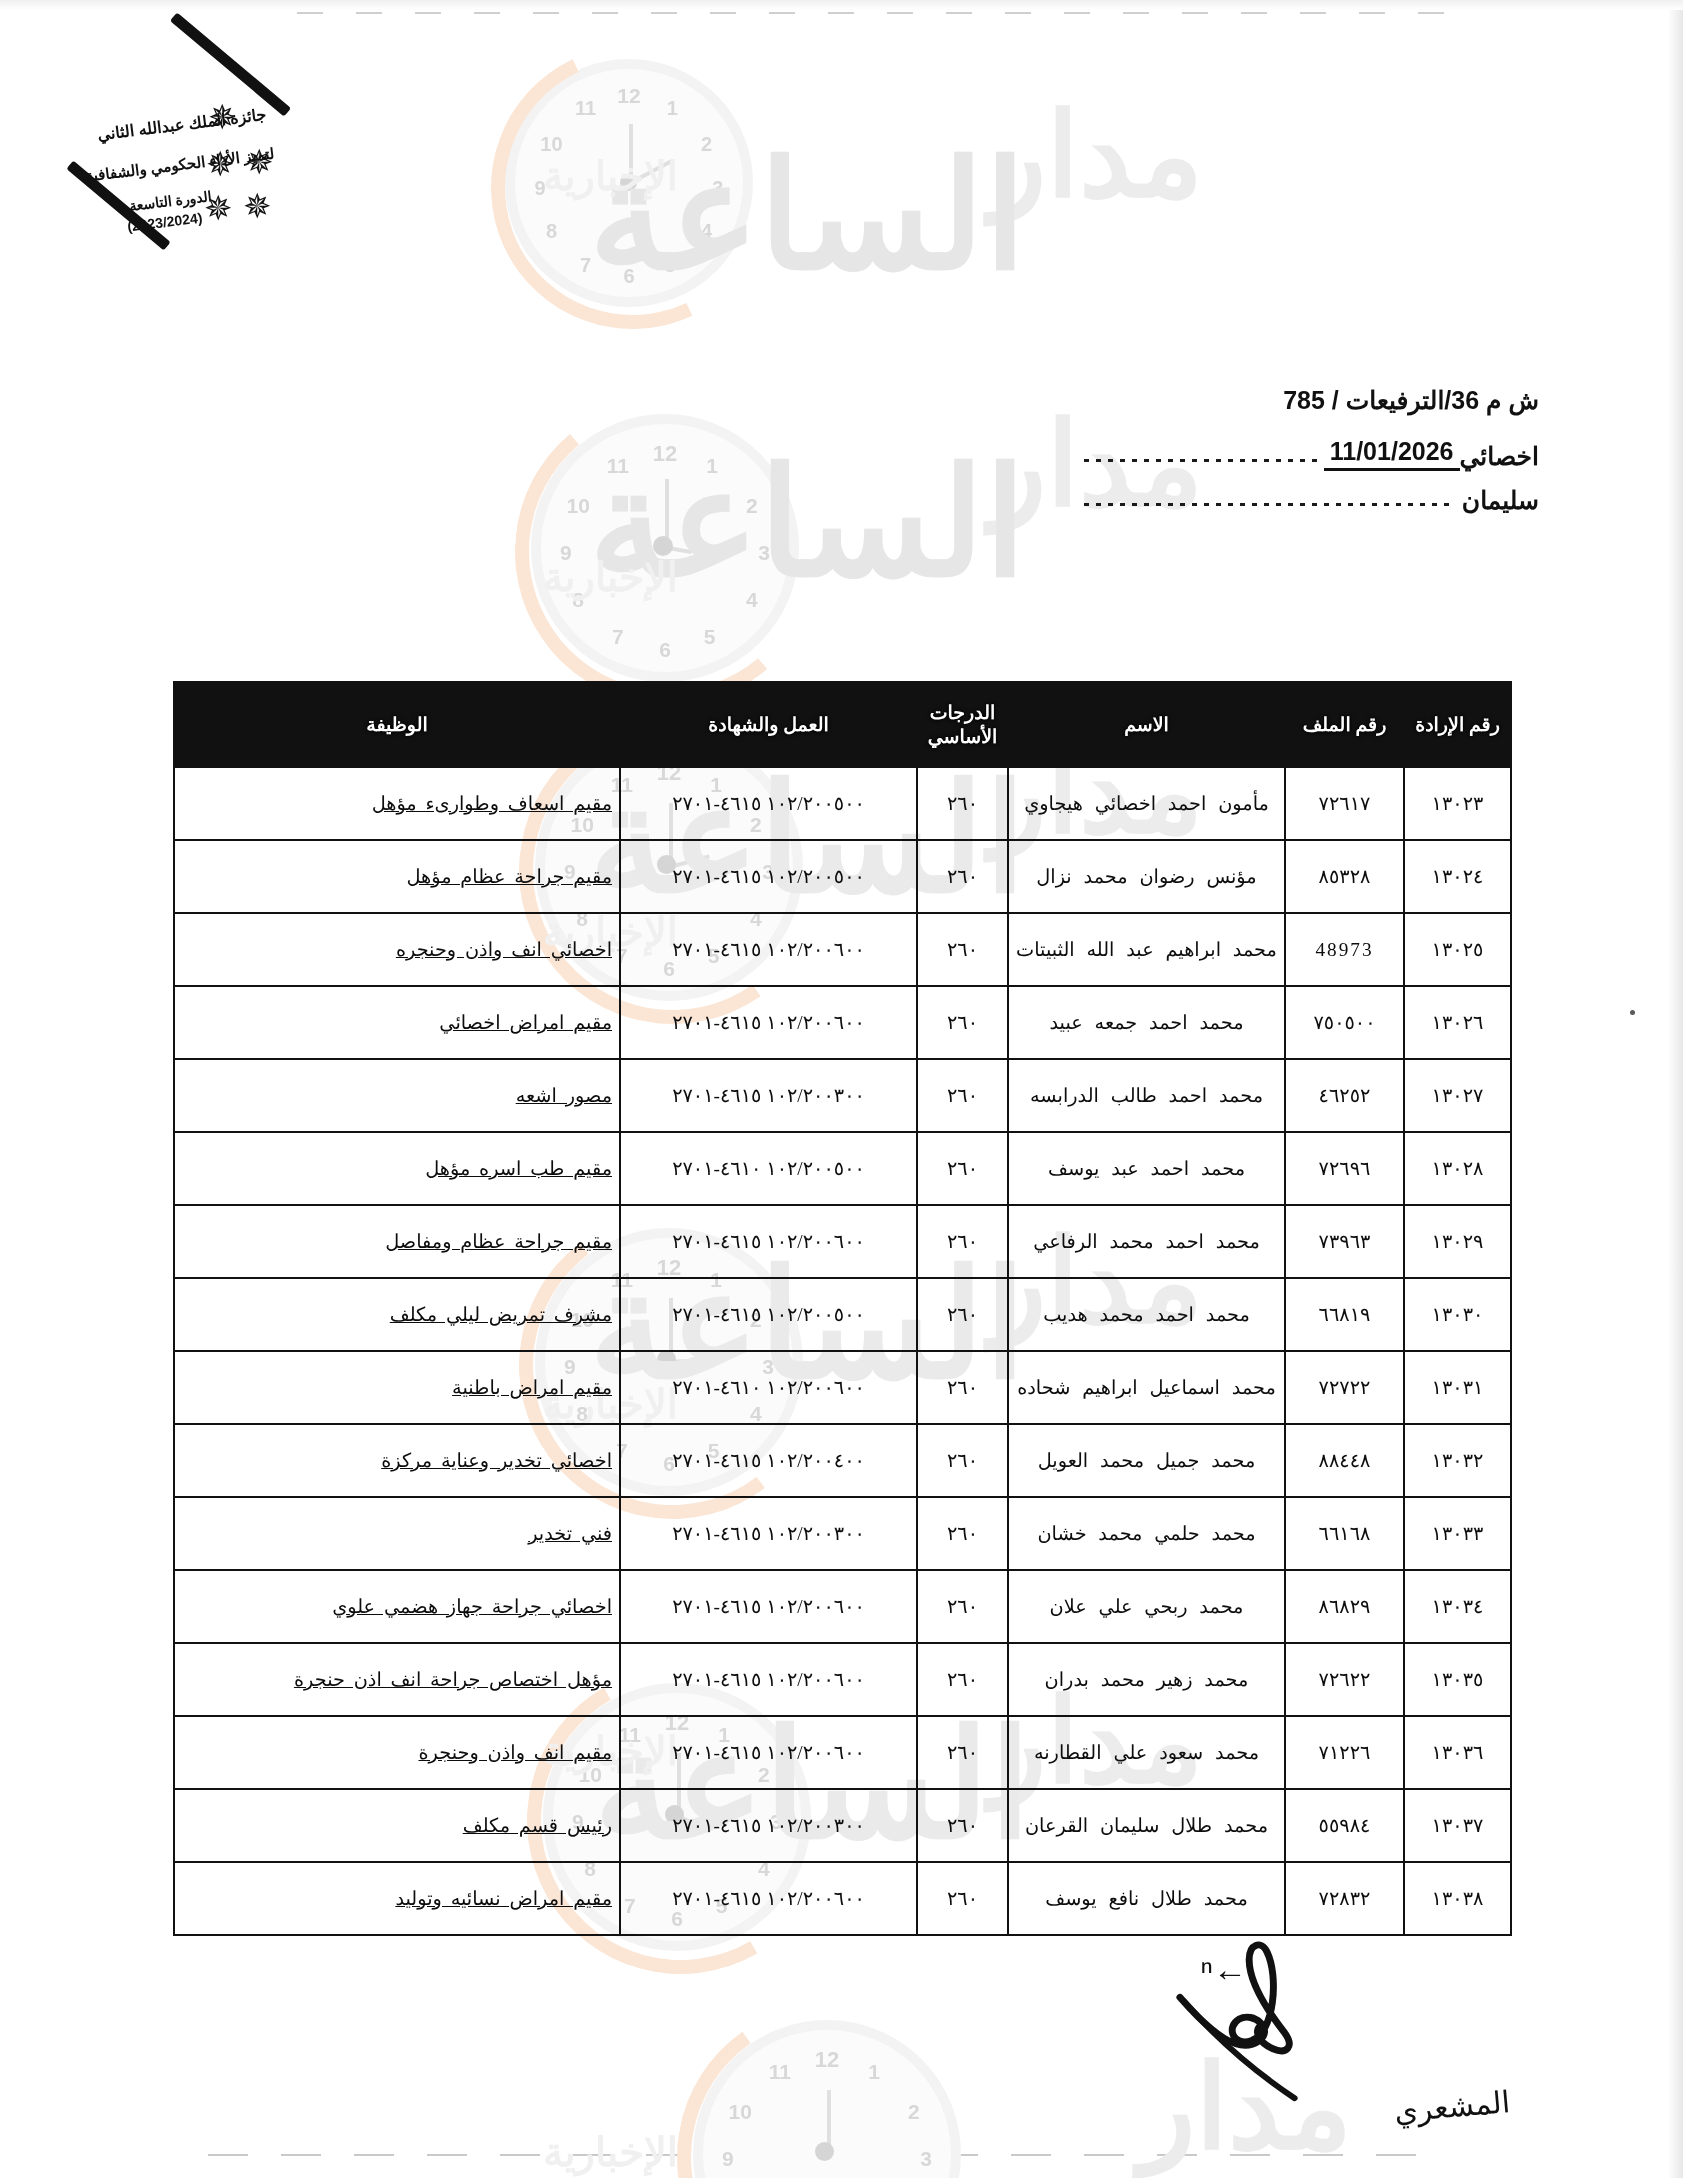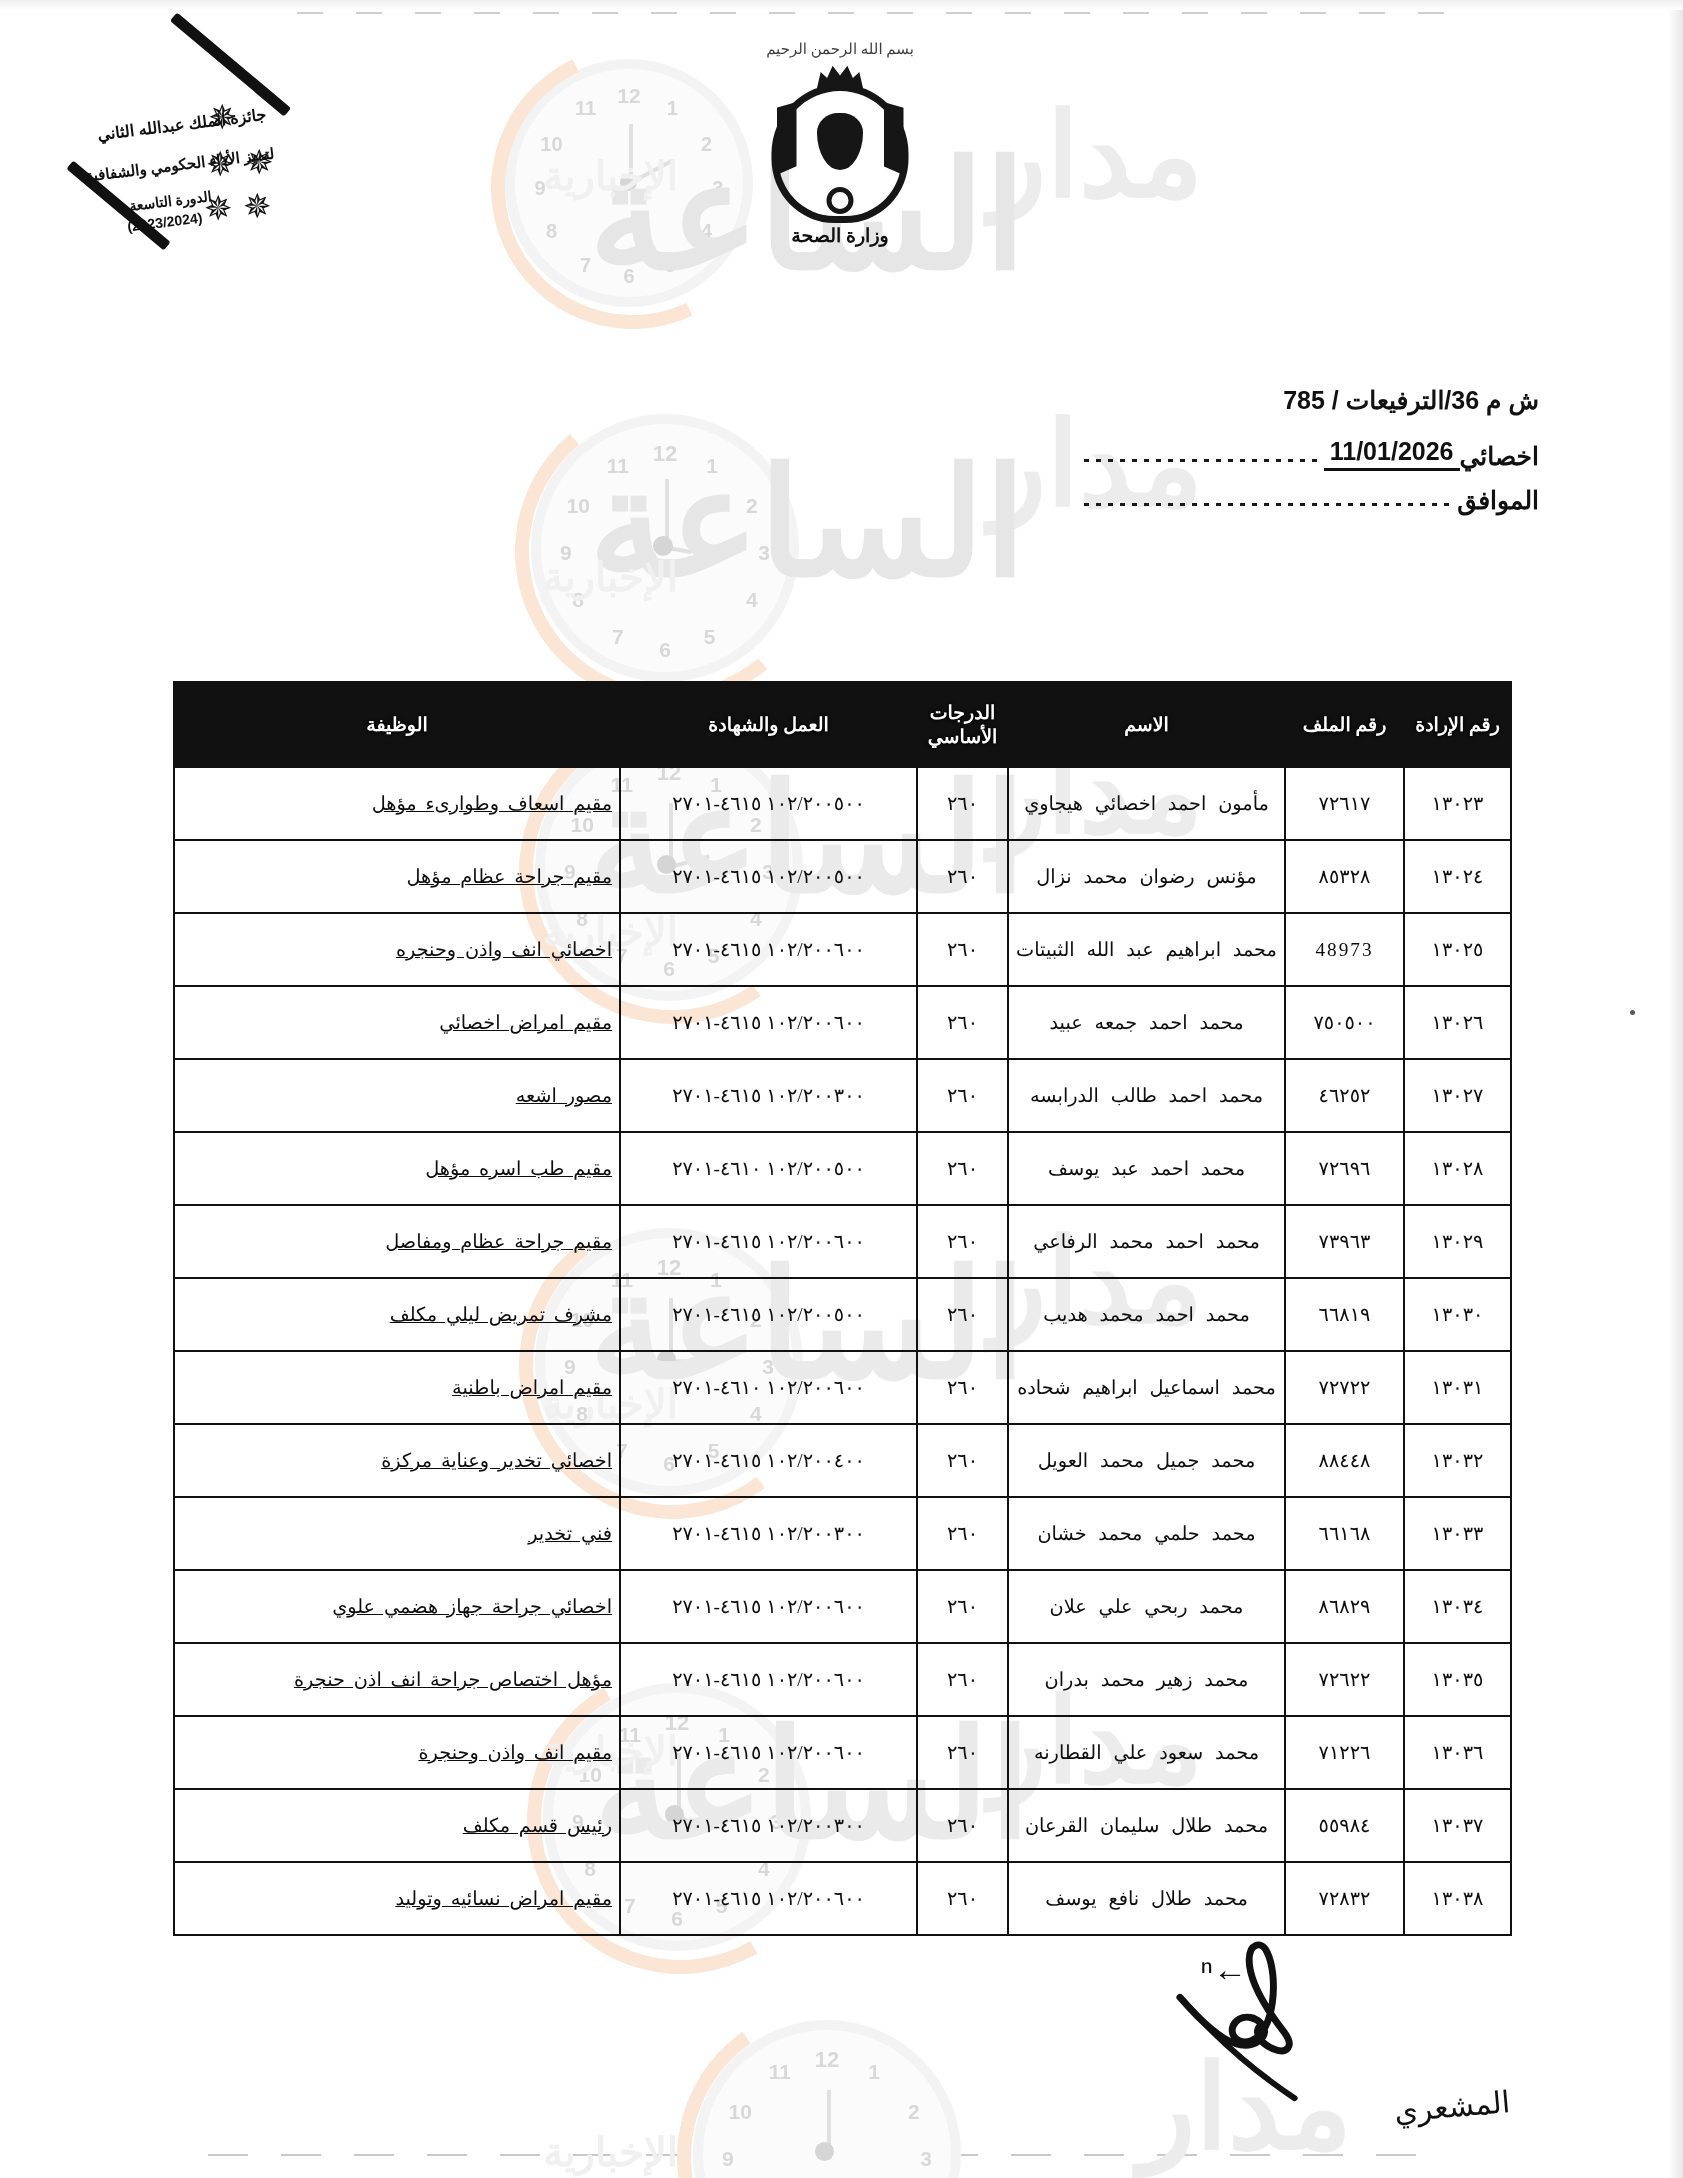--- a/index.html
+++ b/index.html
@@ -254,45 +254,33 @@
     <div class="txt" style="left:50px;top:132px;font-size:14px;transform:rotate(-7deg);">الدورة التاسعة</div>
     <div class="txt" style="left:48px;top:153px;font-size:14px;transform:rotate(-7deg);">(2023/2024)</div>
 
     <span class="star" style="left:129px;top:40px;font-size:34px;">✵</span>
     <span class="star" style="left:127px;top:87px;font-size:34px;">✵</span>
     <span class="star" style="left:166px;top:85px;font-size:34px;">✵</span>
     <span class="star" style="left:125px;top:131px;font-size:34px;">✵</span>
     <span class="star" style="left:164px;top:129px;font-size:34px;">✵</span>
   </div>
 
-  <div class="emblem">
-    <div class="bism">بسم الله الرحمن الرحيم</div>
-    <div class="crest">
-      <div class="flag-l"></div>
-      <div class="flag-r"></div>
-      <div class="crown"></div>
-      <div class="cloak"></div>
-      <div class="shield"></div>
-      <div class="ring"></div>
-    </div>
-    <div class="ministry">وزارة الصحة</div>
-  </div>
 
   <div class="refblock">
     <div class="ref-main">ش م 36/الترفيعات / 785</div>
 
     <div class="ref-row">
       <span class="ref-label">اخصائي</span>
       <span class="ref-val">11/01/2026</span>
       <span class="ref-dots"></span>
     </div>
 
 
     <div class="ref-row">
-      <span class="ref-label">الموافق</span>
+      <span class="ref-label">سليمان</span>
       <span class="ref-dots"></span>
     </div>
   </div>
 
   <div class="dot-right"></div>
 
   <div class="tbl-wrap">
     <table>
       <colgroup>
         <col class="c-irada">

